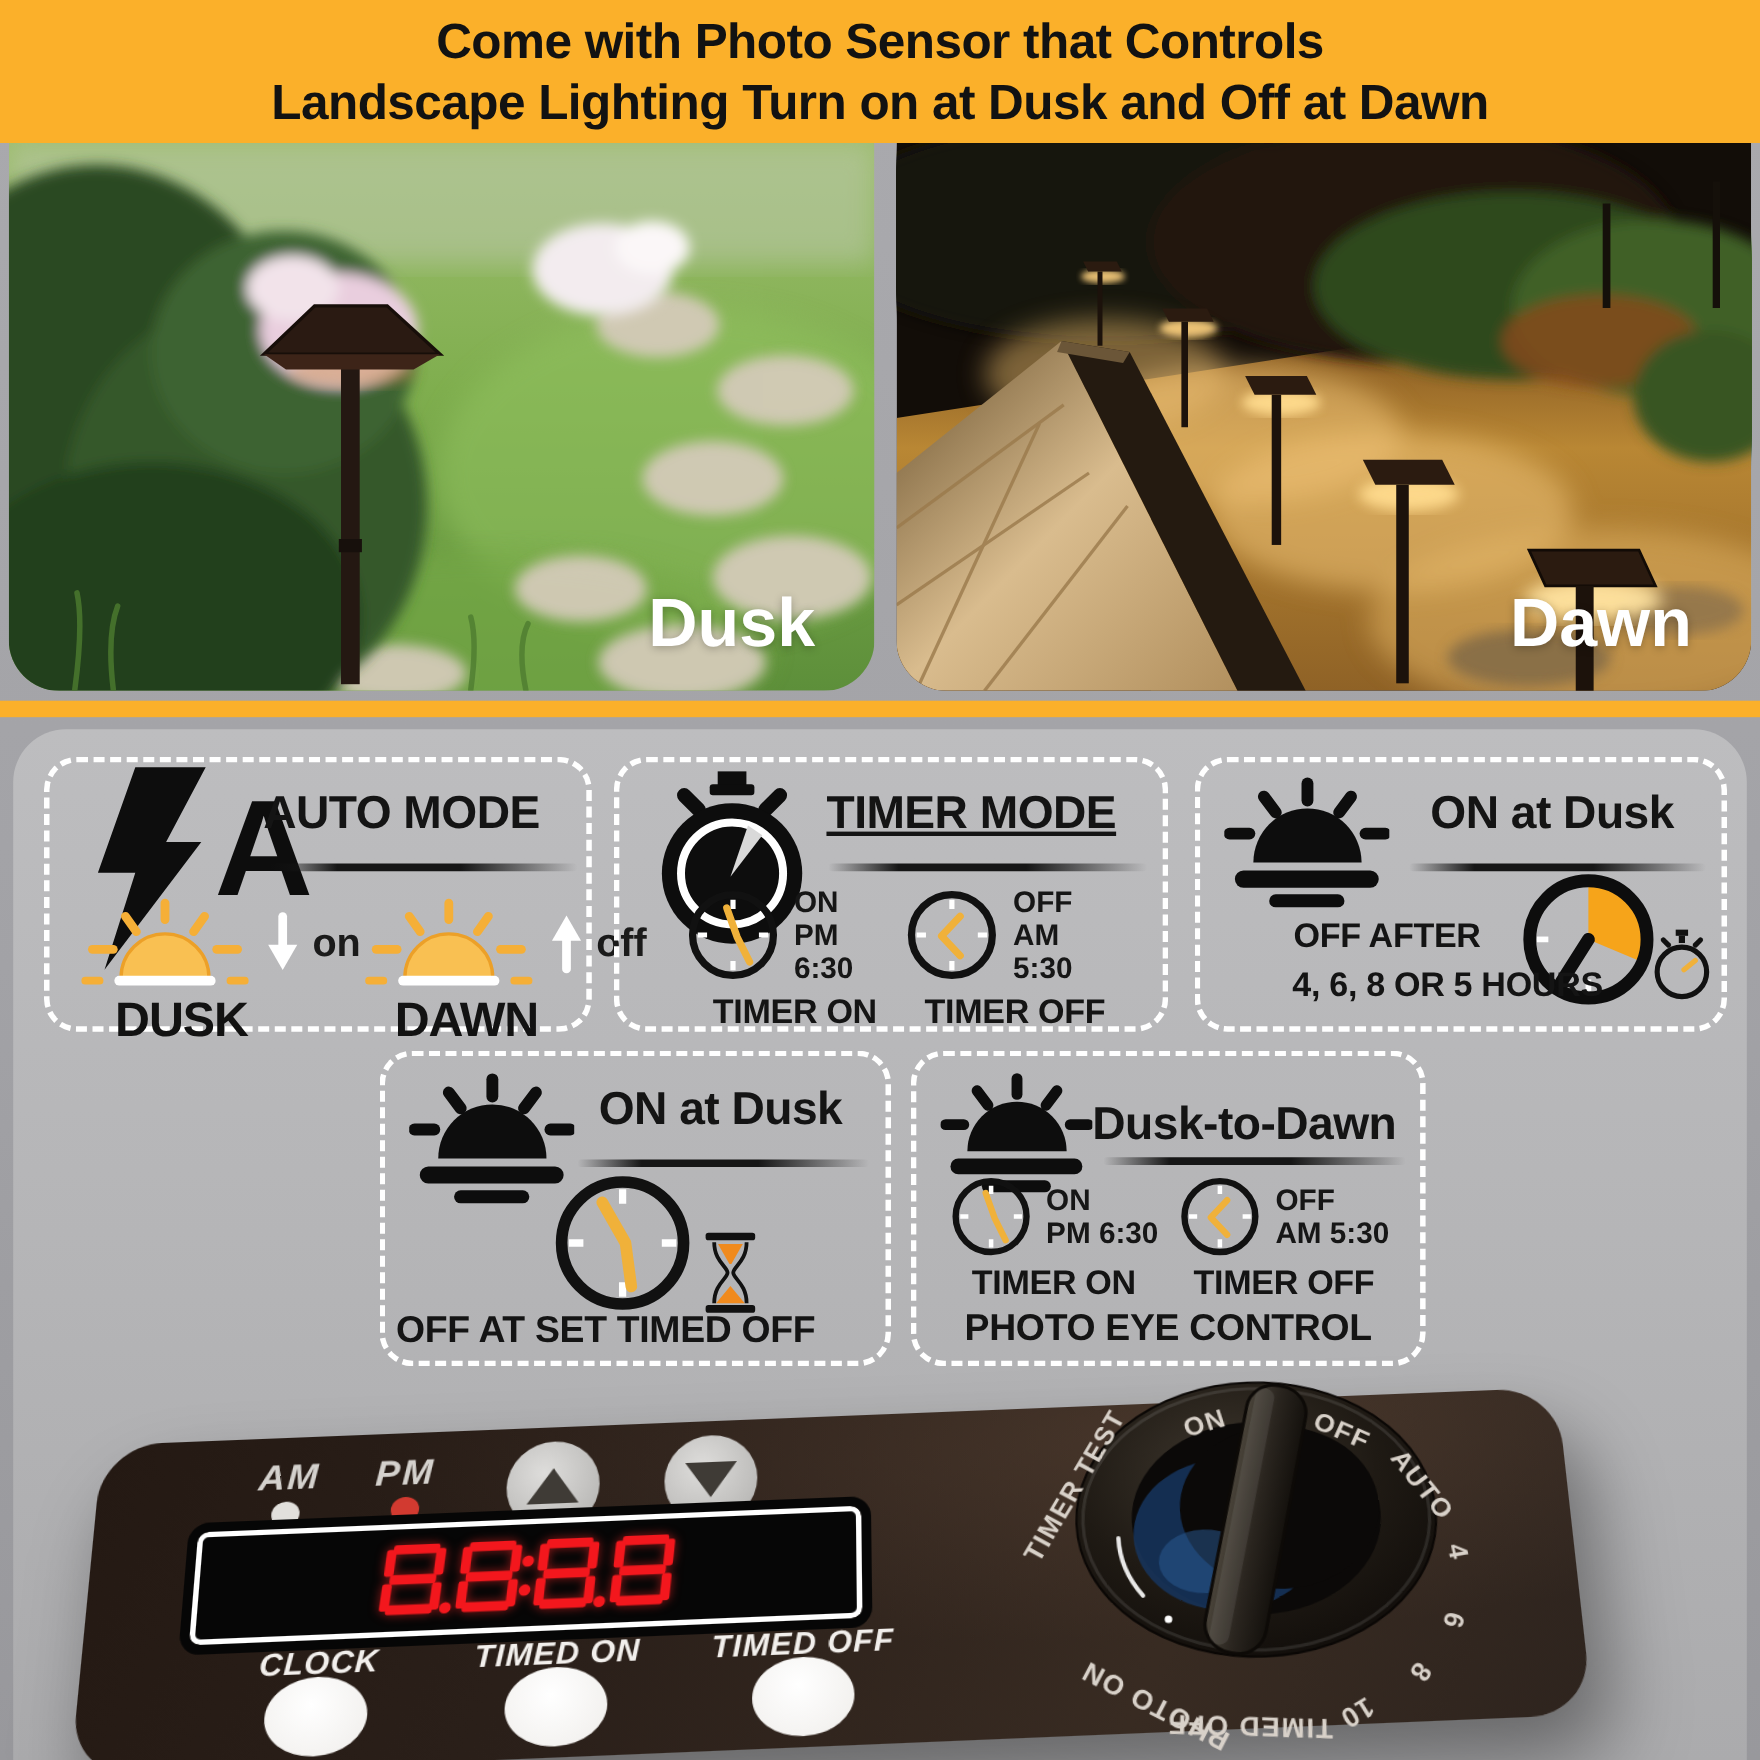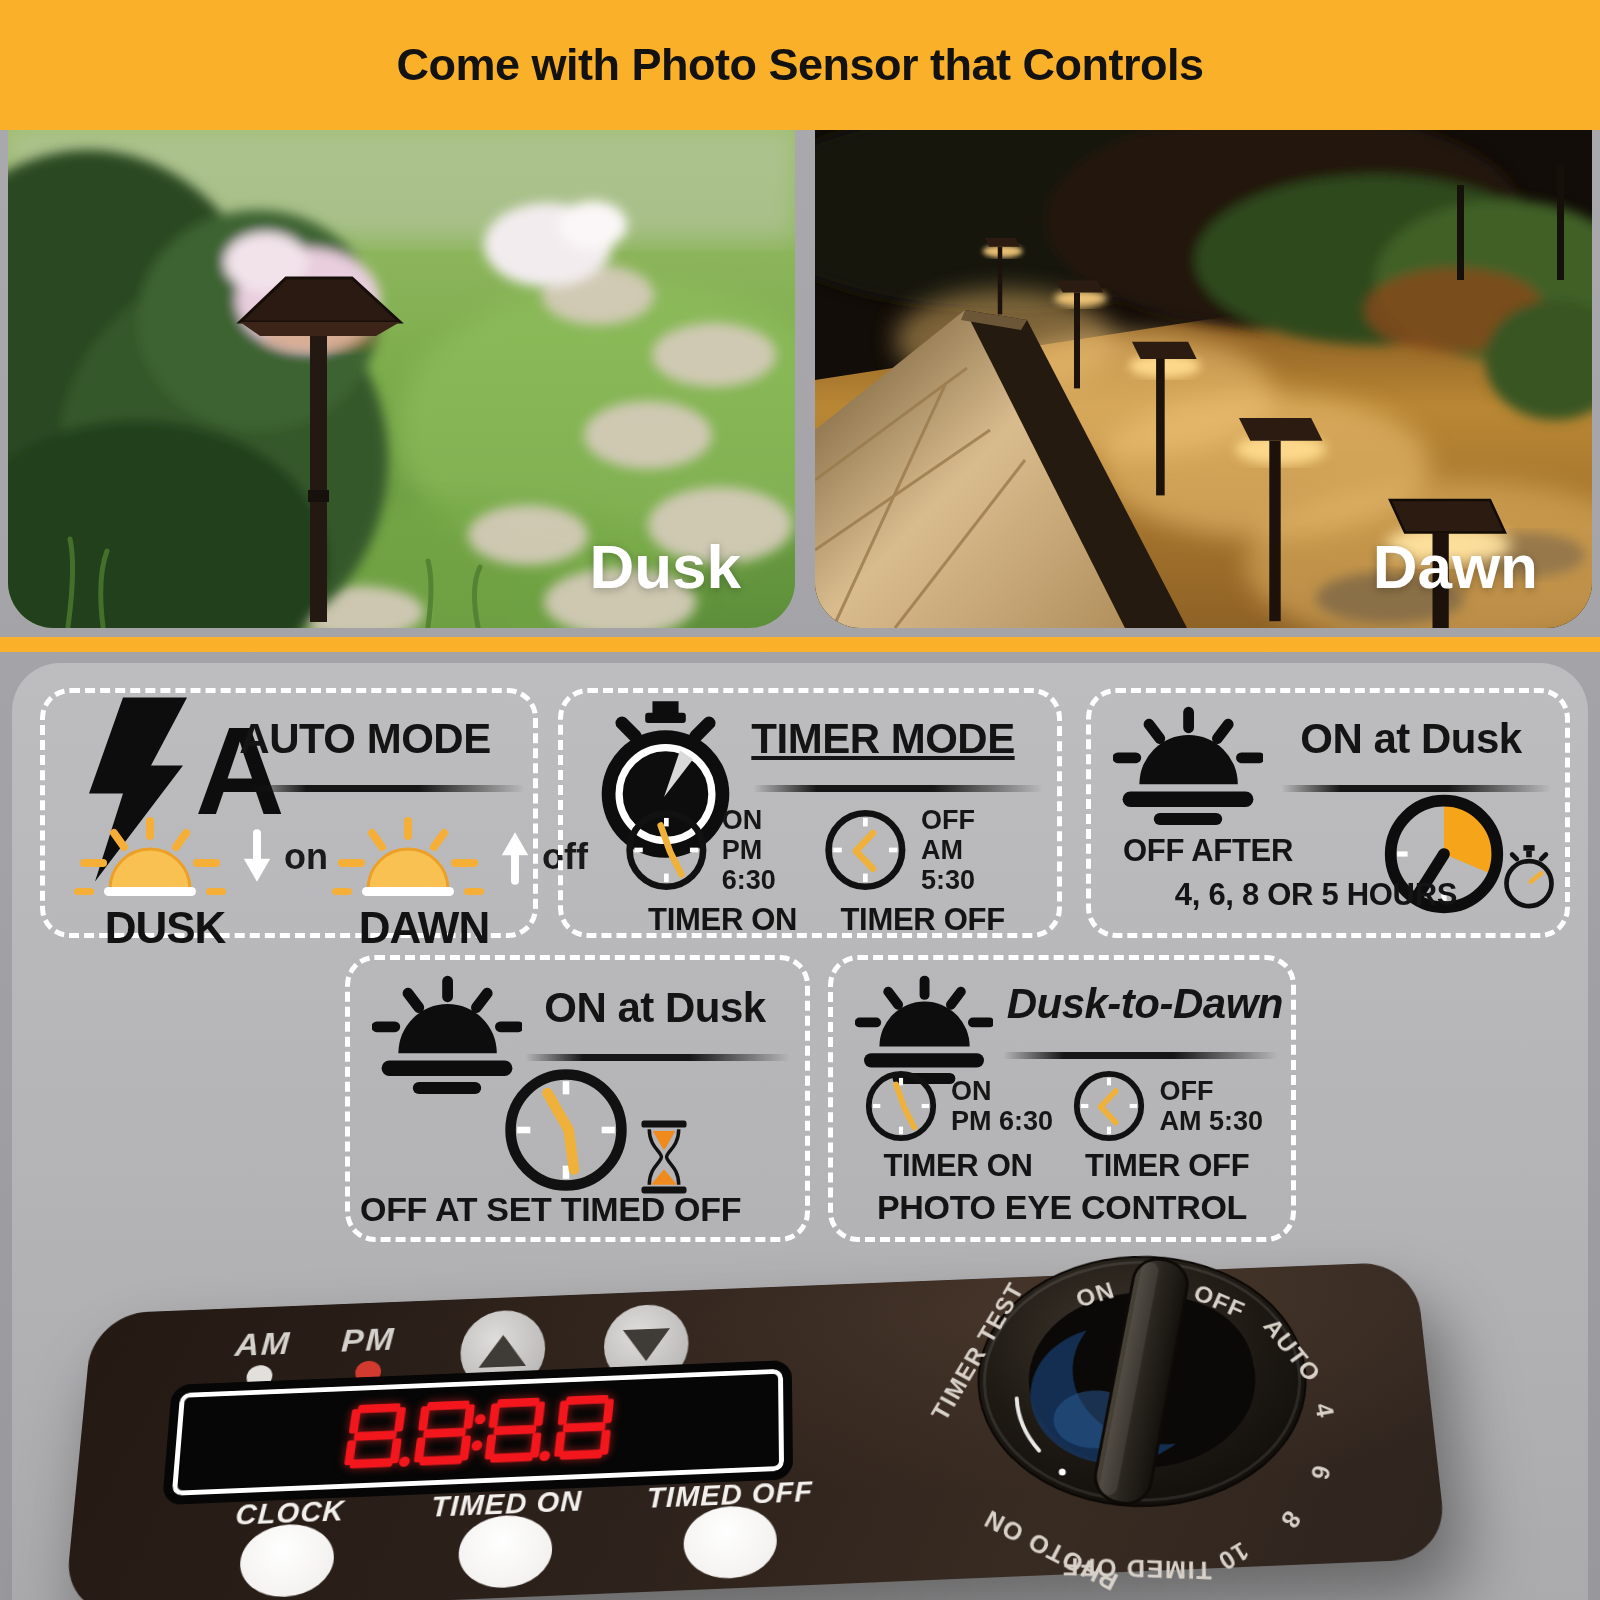--- a/index.html
+++ b/index.html
@@ -64,20 +64,21 @@
   .dl6{left:398px;top:318px;transform:translate(-50%,-50%) rotate(128deg);}
   .dl7{left:338px;top:352px;transform:translate(-50%,-50%) rotate(152deg);}
   .dl8{left:242px;top:360px;transform:translate(-50%,-50%) rotate(184deg);}
   .dl9{left:158px;top:338px;transform:translate(-50%,-50%) rotate(210deg);}
 </style>
 </head>
 <body>
 
 <div class="abs banner">
   <div>Come with Photo Sensor that Controls</div>
+  <div>Landscape Lighting Turn on at Dusk and Off at Dawn</div>
 </div>
 
 <div class="abs photo" style="left:8px;width:787px;">
   <svg width="787" height="498" viewBox="0 0 787 498">
     <defs>
       <linearGradient id="lawn" x1="0" y1="0" x2="0" y2="1">
         <stop offset="0" stop-color="#9dbd6d"></stop>
           <stop offset="0.45" stop-color="#7fae4e"></stop>
           <stop offset="1" stop-color="#5d8f3a"></stop>
       </linearGradient>
@@ -357,21 +358,21 @@
     <line x1="50" y1="50" x2="31" y2="80" stroke="#0d0d0d" stroke-width="9" stroke-linecap="round"></line>
   </svg>
   <svg class="abs" style="left:408px;top:150px;" width="60" height="68" viewBox="0 0 64 72">
     <rect x="26" y="2" width="12" height="6" fill="#111"></rect>
       <rect x="29" y="8" width="6" height="7" fill="#111"></rect>
     <line x1="14" y1="12" x2="19" y2="17" stroke="#111" stroke-width="5" stroke-linecap="round"></line>
     <line x1="50" y1="12" x2="45" y2="17" stroke="#111" stroke-width="5" stroke-linecap="round"></line>
     <circle cx="32" cy="43" r="24" fill="none" stroke="#111" stroke-width="5"></circle>
     <line x1="34" y1="41" x2="45" y2="32" stroke="#F0B13A" stroke-width="5" stroke-linecap="round"></line>
   </svg>
-  <div class="abs cap" style="left:32px;top:140px;width:300px;text-align:left;">OFF AFTER</div>
+  <div class="abs cap" style="left:20px;top:140px;width:300px;text-align:center;">OFF AFTER</div>
   <div class="abs cap" style="left:10px;top:184px;width:430px;text-align:center;">4, 6, 8 OR 5 HOURS</div>
 </div>
 
 <div class="abs mbox" style="left:345px;top:955px;width:455px;height:277px;">
   <svg class="abs" style="left:22px;top:14px;" width="150" height="120" viewBox="0 0 125 100">
     <path d="M22,66 A41,41 0 0 1 104,66 Z" fill="#0d0d0d"></path>
     <g stroke="#0d0d0d" stroke-width="9" stroke-linecap="round">
       <line x1="63" y1="6" x2="63" y2="19"></line>
         <line x1="30" y1="16" x2="39" y2="28"></line>
         <line x1="96" y1="16" x2="87" y2="28"></line>
@@ -409,21 +410,21 @@
     <g stroke="#0d0d0d" stroke-width="9" stroke-linecap="round">
       <line x1="63" y1="6" x2="63" y2="19"></line>
         <line x1="30" y1="16" x2="39" y2="28"></line>
         <line x1="96" y1="16" x2="87" y2="28"></line>
       <line x1="4" y1="44" x2="19" y2="44"></line>
         <line x1="122" y1="44" x2="107" y2="44"></line>
     </g>
     <rect x="8" y="72" width="109" height="13" rx="6.5" fill="#0d0d0d"></rect>
     <rect x="34" y="90" width="57" height="10" rx="5" fill="#0d0d0d"></rect>
   </svg>
-  <div class="abs mtitle" style="left:160px;top:20px;width:290px;text-align:right;font-style:italic;">Dusk-to-Dawn</div>
+  <div class="abs mtitle" style="left:160px;top:37px;width:290px;text-align:left;">Dusk-to-Dawn</div>
   <div class="abs rule" style="left:170px;top:92px;width:275px;"></div>
   <div class="abs" style="left:30px;top:108px;width:400px;display:flex;justify-content:space-between;">
     <div class="cgroup">
       <div class="crow">
         <svg width="76" height="76" viewBox="0 0 92 92">
           <circle cx="46" cy="46" r="39" fill="none" stroke="#111" stroke-width="7"></circle>
           <g stroke="#fff" stroke-width="5">
               <line x1="46" y1="12" x2="46" y2="21"></line>
               <line x1="46" y1="71" x2="46" y2="80"></line>
               <line x1="12" y1="46" x2="21" y2="46"></line>

